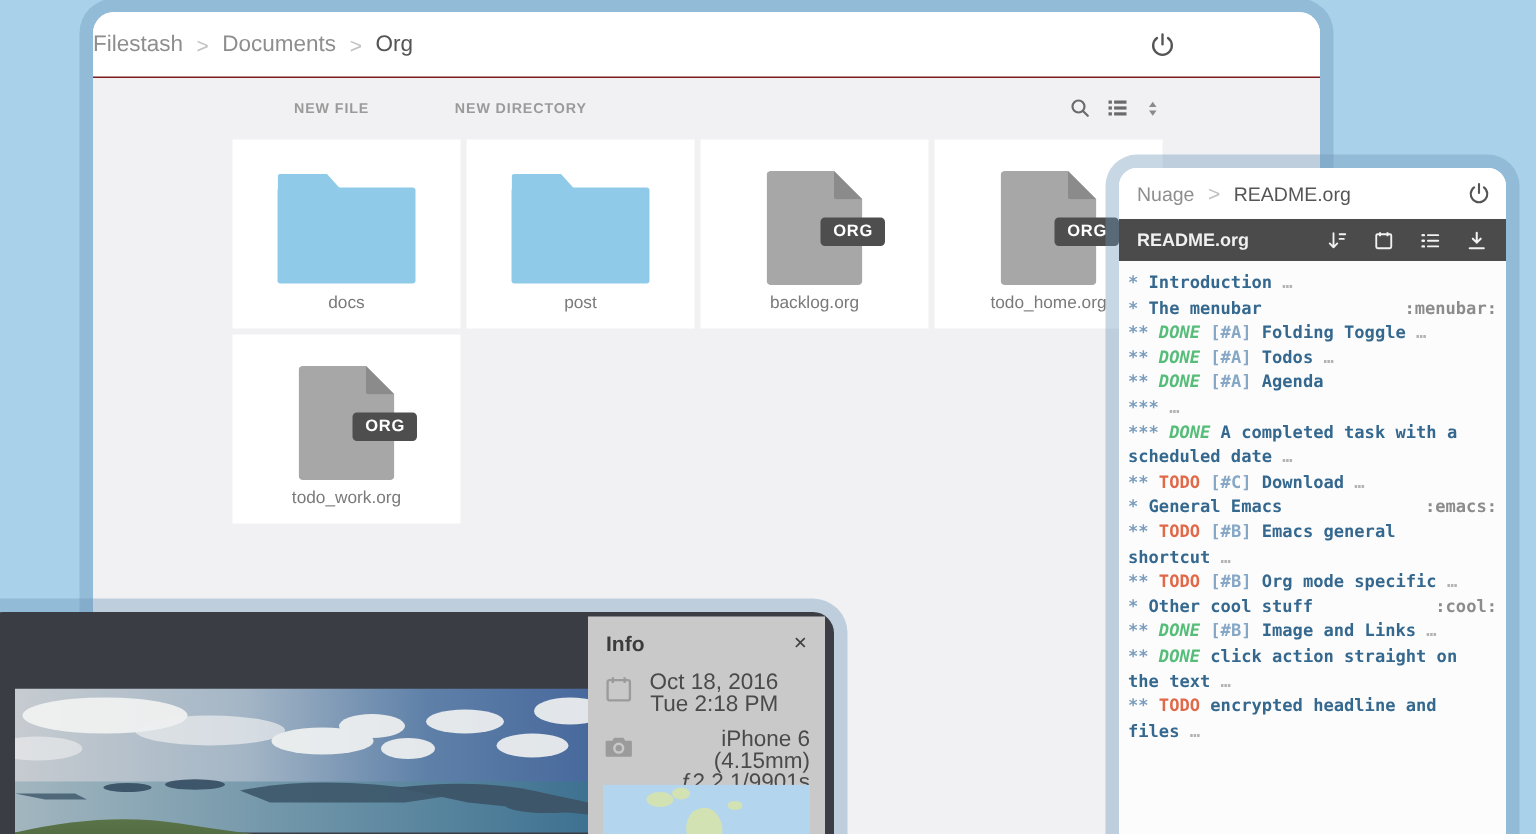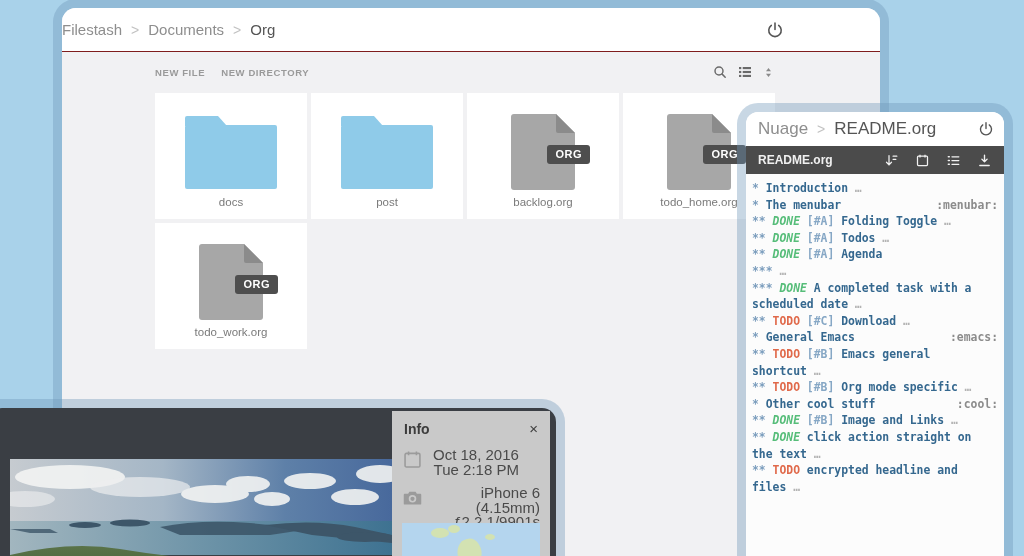--- a/index.html
+++ b/index.html
@@ -13,21 +13,21 @@
     background:#f1f1f3; border-radius:14px; overflow:hidden; }
   .main-header { height:44px; background:#ffffff; border-bottom:1px solid #7f1d1d;
     display:flex; align-items:center; position:relative; }
   .crumb { font-size:15px; color:#8e8e8e; cursor:default; }
   .crumb.current { color:#555; }
   .crumb-sep { color:#c2c2c2; margin:0 9px; font-size:14px; }
   .power-btn { position:absolute; right:96px; top:13px; width:18px; height:18px; cursor:pointer; }
 
   .main-toolbar { height:40px; display:flex; align-items:center; padding-left:93px; position:relative; }
   .tb-btn { font-size:9.5px; font-weight:bold; letter-spacing:.6px; color:#9a9a9a;
-    margin-right:16px; cursor:pointer; }
+    margin-right:16px; cursor:pointer;margin-left:41px; }
   .tb-icons { position:absolute; right:105px; top:12px; display:flex; gap:9px; align-items:center; }
   .tb-icons svg { display:block; cursor:pointer; }
 
   
   .file-grid { position:absolute; left:93px; top:85px; display:grid;
     grid-template-columns:repeat(4,152px); grid-auto-rows:126px; gap:4px; }
   .file-card { background:#fff; position:relative; display:flex; flex-direction:column;
     align-items:center; cursor:pointer; }
   .file-label { position:absolute; bottom:11px; font-size:11.5px; color:#7a7a7a; }
   .folder-icon { width:92px; height:64px; background:#8fcbe9; border-radius:2px;
@@ -42,21 +42,21 @@
     clip-path:polygon(0 0, 100% 100%, 0 100%); border-radius:0 0 0 2px; }
   .org-badge { position:absolute; top:31px; right:-15px; background:#4e4e4e; color:#fff;
     font-size:11px; font-weight:bold; letter-spacing:.5px; padding:3px 8px 4px;
     border-radius:3px; }
 
   
   .nuage-panel { position:absolute; left:746px; top:112px; width:258px; height:444px;
     background:#fcfcfc; border-radius:12px 12px 0 0; overflow:hidden; }
   .nuage-header { height:34px; background:#fff; display:flex; align-items:center;
     padding-left:12px; position:relative; }
-  .nuage-header .crumb { font-size:17px;text-align:center; }
+  .nuage-header .crumb { font-size:13px;text-align:center; }
   .nuage-power { position:absolute; right:10px; top:9px; width:16px; height:16px; cursor:pointer; }
   .nuage-toolbar { height:28px; background:#4b4b4b; display:flex; align-items:center;
     padding:0 12px; }
   .nuage-filename { color:#f0f0f0; font-size:12px; font-weight:bold; flex:1; }
   .nuage-tb-icons { display:flex; gap:16px; align-items:center; }
   .nuage-tb-icons svg { display:block; cursor:pointer; }
 
   .org-content { padding:6px 6px 0 6px; font-family:"DejaVu Sans Mono", monospace;
     font-size:11.4px; font-weight:bold; }
   .org-line { display:flex; line-height:16.6px; white-space:pre; }

